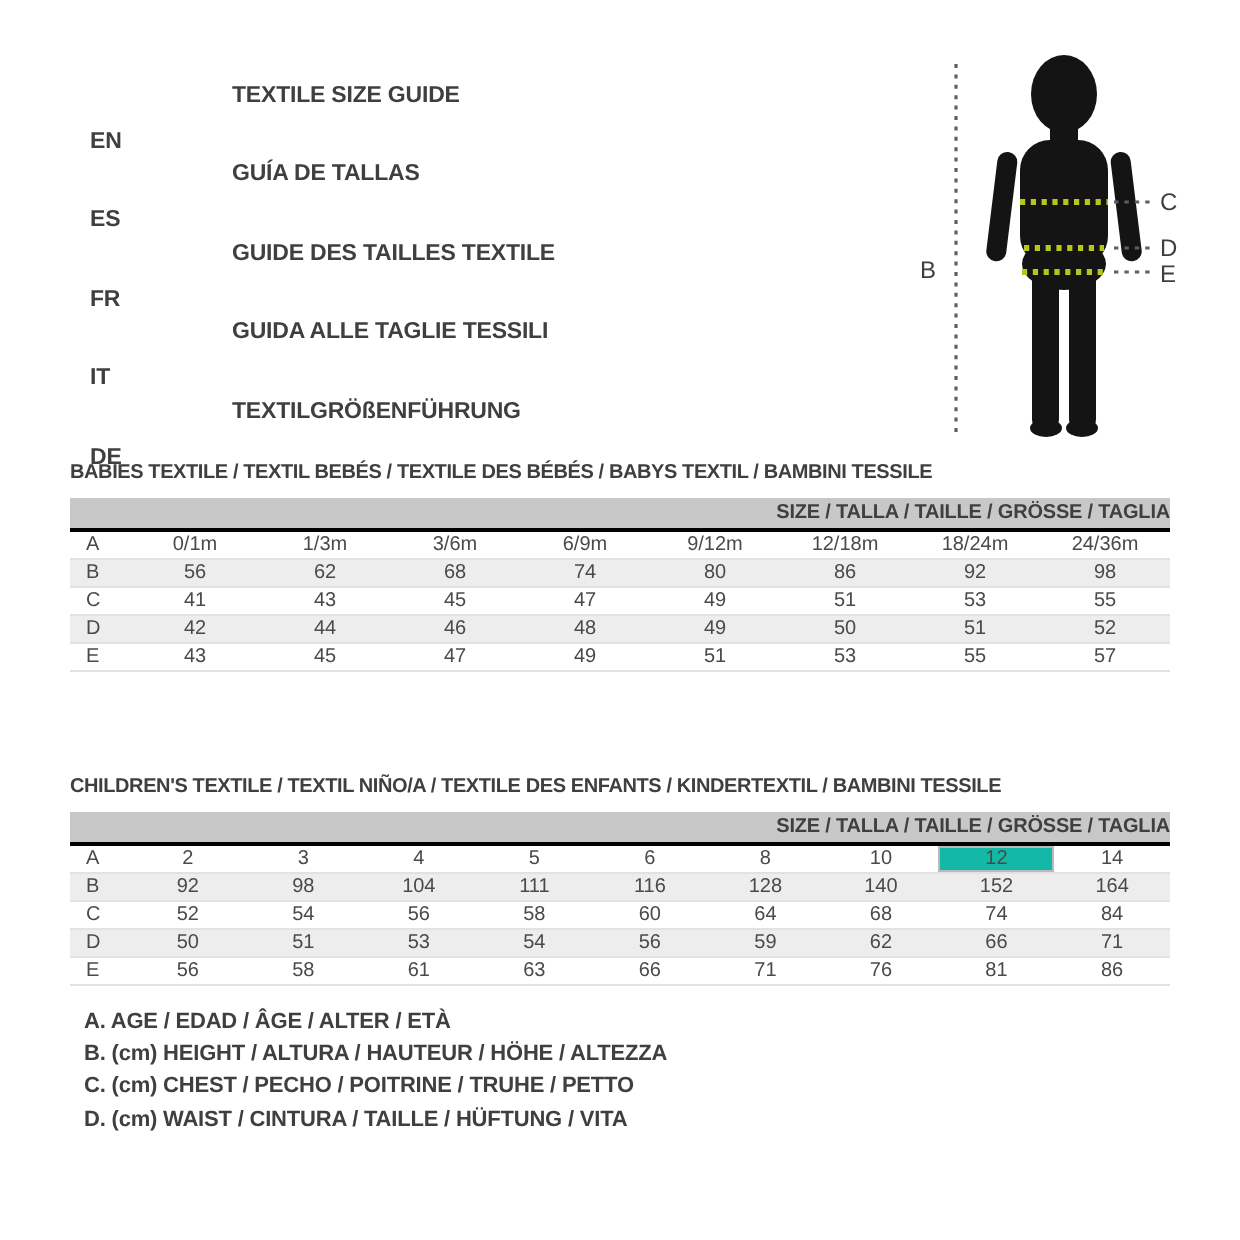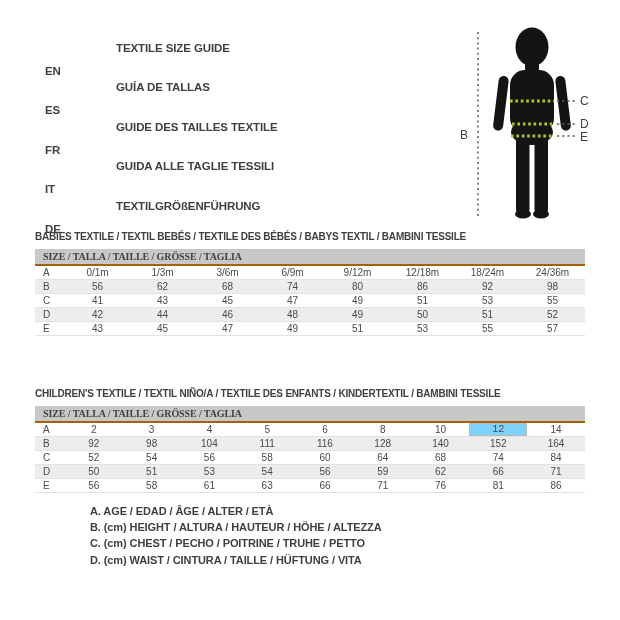--- a/index.html
+++ b/index.html
@@ -35,35 +35,34 @@
   .figure text{font-family:"Liberation Sans", sans-serif;font-size:12px;fill:var(--text);}
 
   
   .section{position:absolute;left:35px;width:550px;}
   .section.babies{top:231px;}
   .section.children{top:388px;}
   .table-title{font-size:10px;font-weight:700;letter-spacing:-0.2px;white-space:nowrap;margin-bottom:7px;}
   table.size-table{border-collapse:collapse;width:550px;table-layout:fixed;}
   col.label-col{width:30px;}
   table.size-table th{
-    background:var(--header-bar);text-align:left;font-size:10px;font-weight:700;
+    background:var(--header-bar);text-align:right;font-size:10px;font-weight:700;
     letter-spacing:-0.1px;color:var(--text);padding:2px 0 2px 8px;height:11px;
-    border-bottom:2px solid #a16207;
-    font-family:Liberation Serif, serif;
+    border-bottom:2px solid #000000;
   }
   table.size-table td{
     font-size:10px;font-weight:400;text-align:center;height:13px;padding:0;
     color:#4a4a4a;border-bottom:1px solid var(--row-line);
   }
   table.size-table td.row-label{text-align:left;padding-left:8px;}
   tr.shaded td{background:var(--row-shade);}
-  td.highlight{box-shadow:inset 0 0 0 1px #b9b9b9;background:#7dd3fc;font-family:Liberation Mono, monospace;}
-
-  
-  .legend{position:absolute;left:42px;top:503px;margin-left:48px;}
+  td.highlight{box-shadow:inset 0 0 0 1px #b9b9b9;background:#14b8a6;}
+
+  
+  .legend{position:absolute;left:42px;top:503px;}
   .legend-line{font-size:11px;font-weight:700;line-height:16.2px;letter-spacing:-0.1px;white-space:nowrap;}
 </style>
 </head>
 <body>
 
 <div class="page">
 
   <div class="lang-block">
       <div class="lang-row">
         <span class="lang-code">EN</span>

